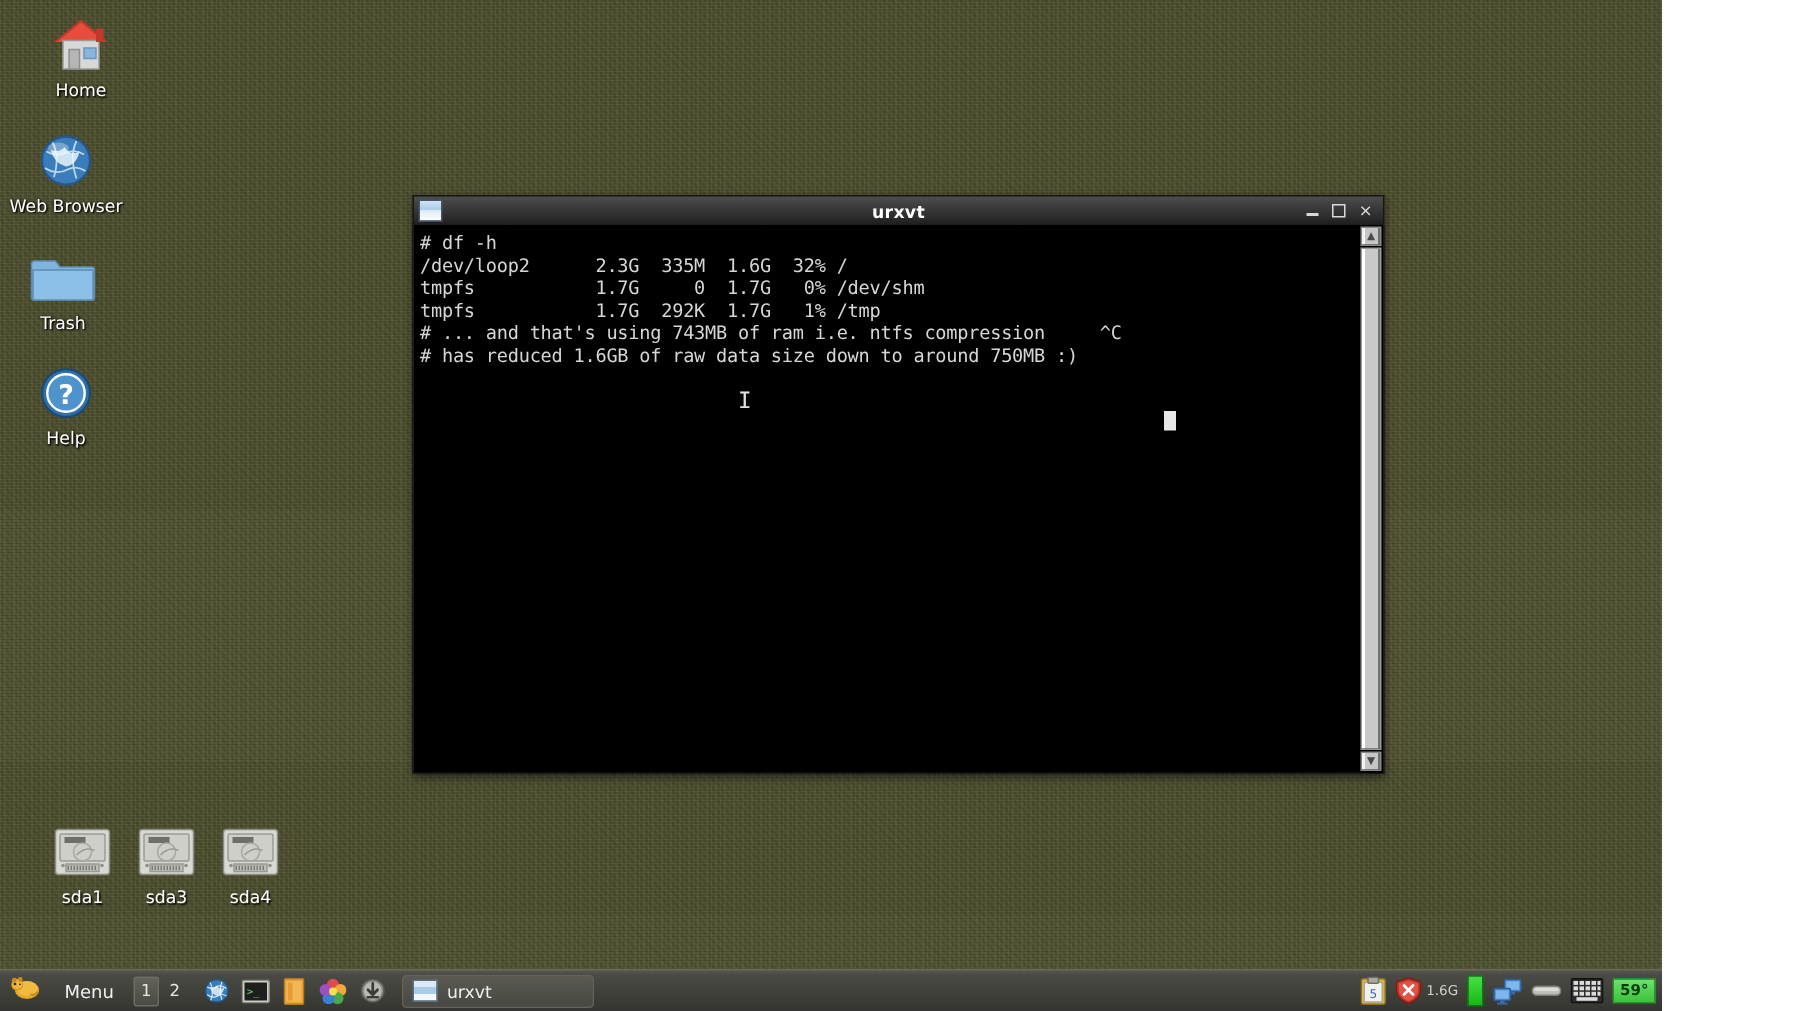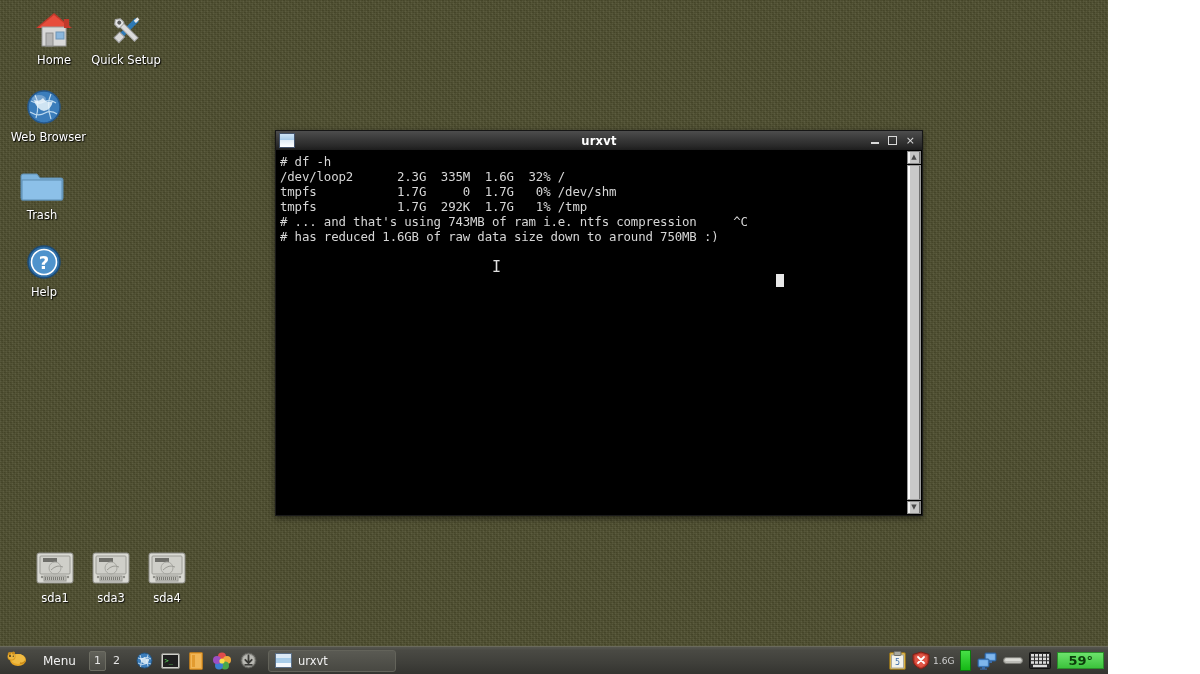--- a/index.html
+++ b/index.html
@@ -257,24 +257,24 @@
   }
   #mem-bar {
     width: 9px; height: 19px;
     background: linear-gradient(180deg,#46e046,#16b816);
     border: 1px solid #0d7a0d;
   }
   #temp-box {
     background: linear-gradient(180deg,#6ce26c,#3cc23c);
     border: 1px solid #2a8f2a;
     color: #0c3c0c;
-    font-size: 13px;
+    font-size: 10px;
     font-weight: bold;
     font-family: "DejaVu Sans", sans-serif;
-    padding: 2px 10px;
+    padding: 2px 4px;
     line-height: 11px;
   }
   #clock {
     color: #f2f2f2;
     font-size: 12px;
     font-family: "DejaVu Sans", sans-serif;
     margin-left: 26px;
     white-space: nowrap;
   }
 </style>
@@ -290,39 +290,22 @@
         <polygon points="20,4 36,17 4,17" fill="#e74c3c"></polygon>
         <rect x="8" y="16" width="24" height="19" fill="#d8d8d8" stroke="#9a9a9a"></rect>
         <rect x="12" y="22" width="7" height="13" fill="#b5b5b5" stroke="#8f8f8f"></rect>
         <rect x="22" y="21" width="8" height="7" fill="#8ab6dd" stroke="#6d94b5"></rect>
         <rect x="30" y="8" width="5" height="9" fill="#c0392b"></rect>
       </svg>
     </div>
     <div class="dlabel">Home</div>
   </div>
 
-  <div class="dicon" style="left:84px; top:8px;">
-    <div class="glyphbox">
-      <svg width="40" height="38" viewBox="0 0 40 38">
-        <g transform="rotate(45 20 19)">
-          <rect x="18" y="4" width="5" height="22" fill="#2e79b5"></rect>
-          <rect x="17" y="25" width="7" height="8" fill="#d8d8d8" stroke="#9a9a9a"></rect>
-          <rect x="19" y="2" width="3" height="5" fill="#e8e8e8"></rect>
-        </g>
-        <g transform="rotate(-45 20 19)">
-          <path d="M20 4 l-4 3 v5 l4 3 4-3 v-5 z" fill="#e4e4e4" stroke="#a5a5a5"></path>
-          <rect x="18" y="13" width="5" height="20" fill="#dcdcdc" stroke="#a5a5a5"></rect>
-          <circle cx="20.5" cy="9" r="2" fill="#5a5a5a"></circle>
-        </g>
-      </svg>
-    </div>
-    <div class="dlabel">Quick Setup</div>
-  </div>
-
-  <div class="dicon" style="left:2px; top:85px;text-align:right;">
+
+  <div class="dicon" style="left:2px; top:85px;">
     <div class="glyphbox">
       <svg width="38" height="38" viewBox="0 0 38 38">
         <circle cx="19" cy="19" r="16" fill="#3b7dbb"></circle>
         <circle cx="19" cy="19" r="16" fill="none" stroke="#25578a" stroke-width="1.5"></circle>
         <path d="M6 13 q7 4 13 1 q6-3 12 1 M5 24 q8 5 15 1 q6-3 12 1" stroke="#bcd9ef" stroke-width="1.2" fill="none"></path>
         <path d="M10 7 q5 9 1 23 M26 6 q-5 10 0 25" stroke="#bcd9ef" stroke-width="1.2" fill="none"></path>
         <path d="M9 12 q6 2 9-2 q4 6 10 3 q-2 9-9 10 q-8-2-10-11z" fill="#e9f4fb" opacity=".85"></path>
         <ellipse cx="14" cy="11" rx="7" ry="4" fill="#ffffff" opacity=".3"></ellipse>
       </svg>
     </div>

